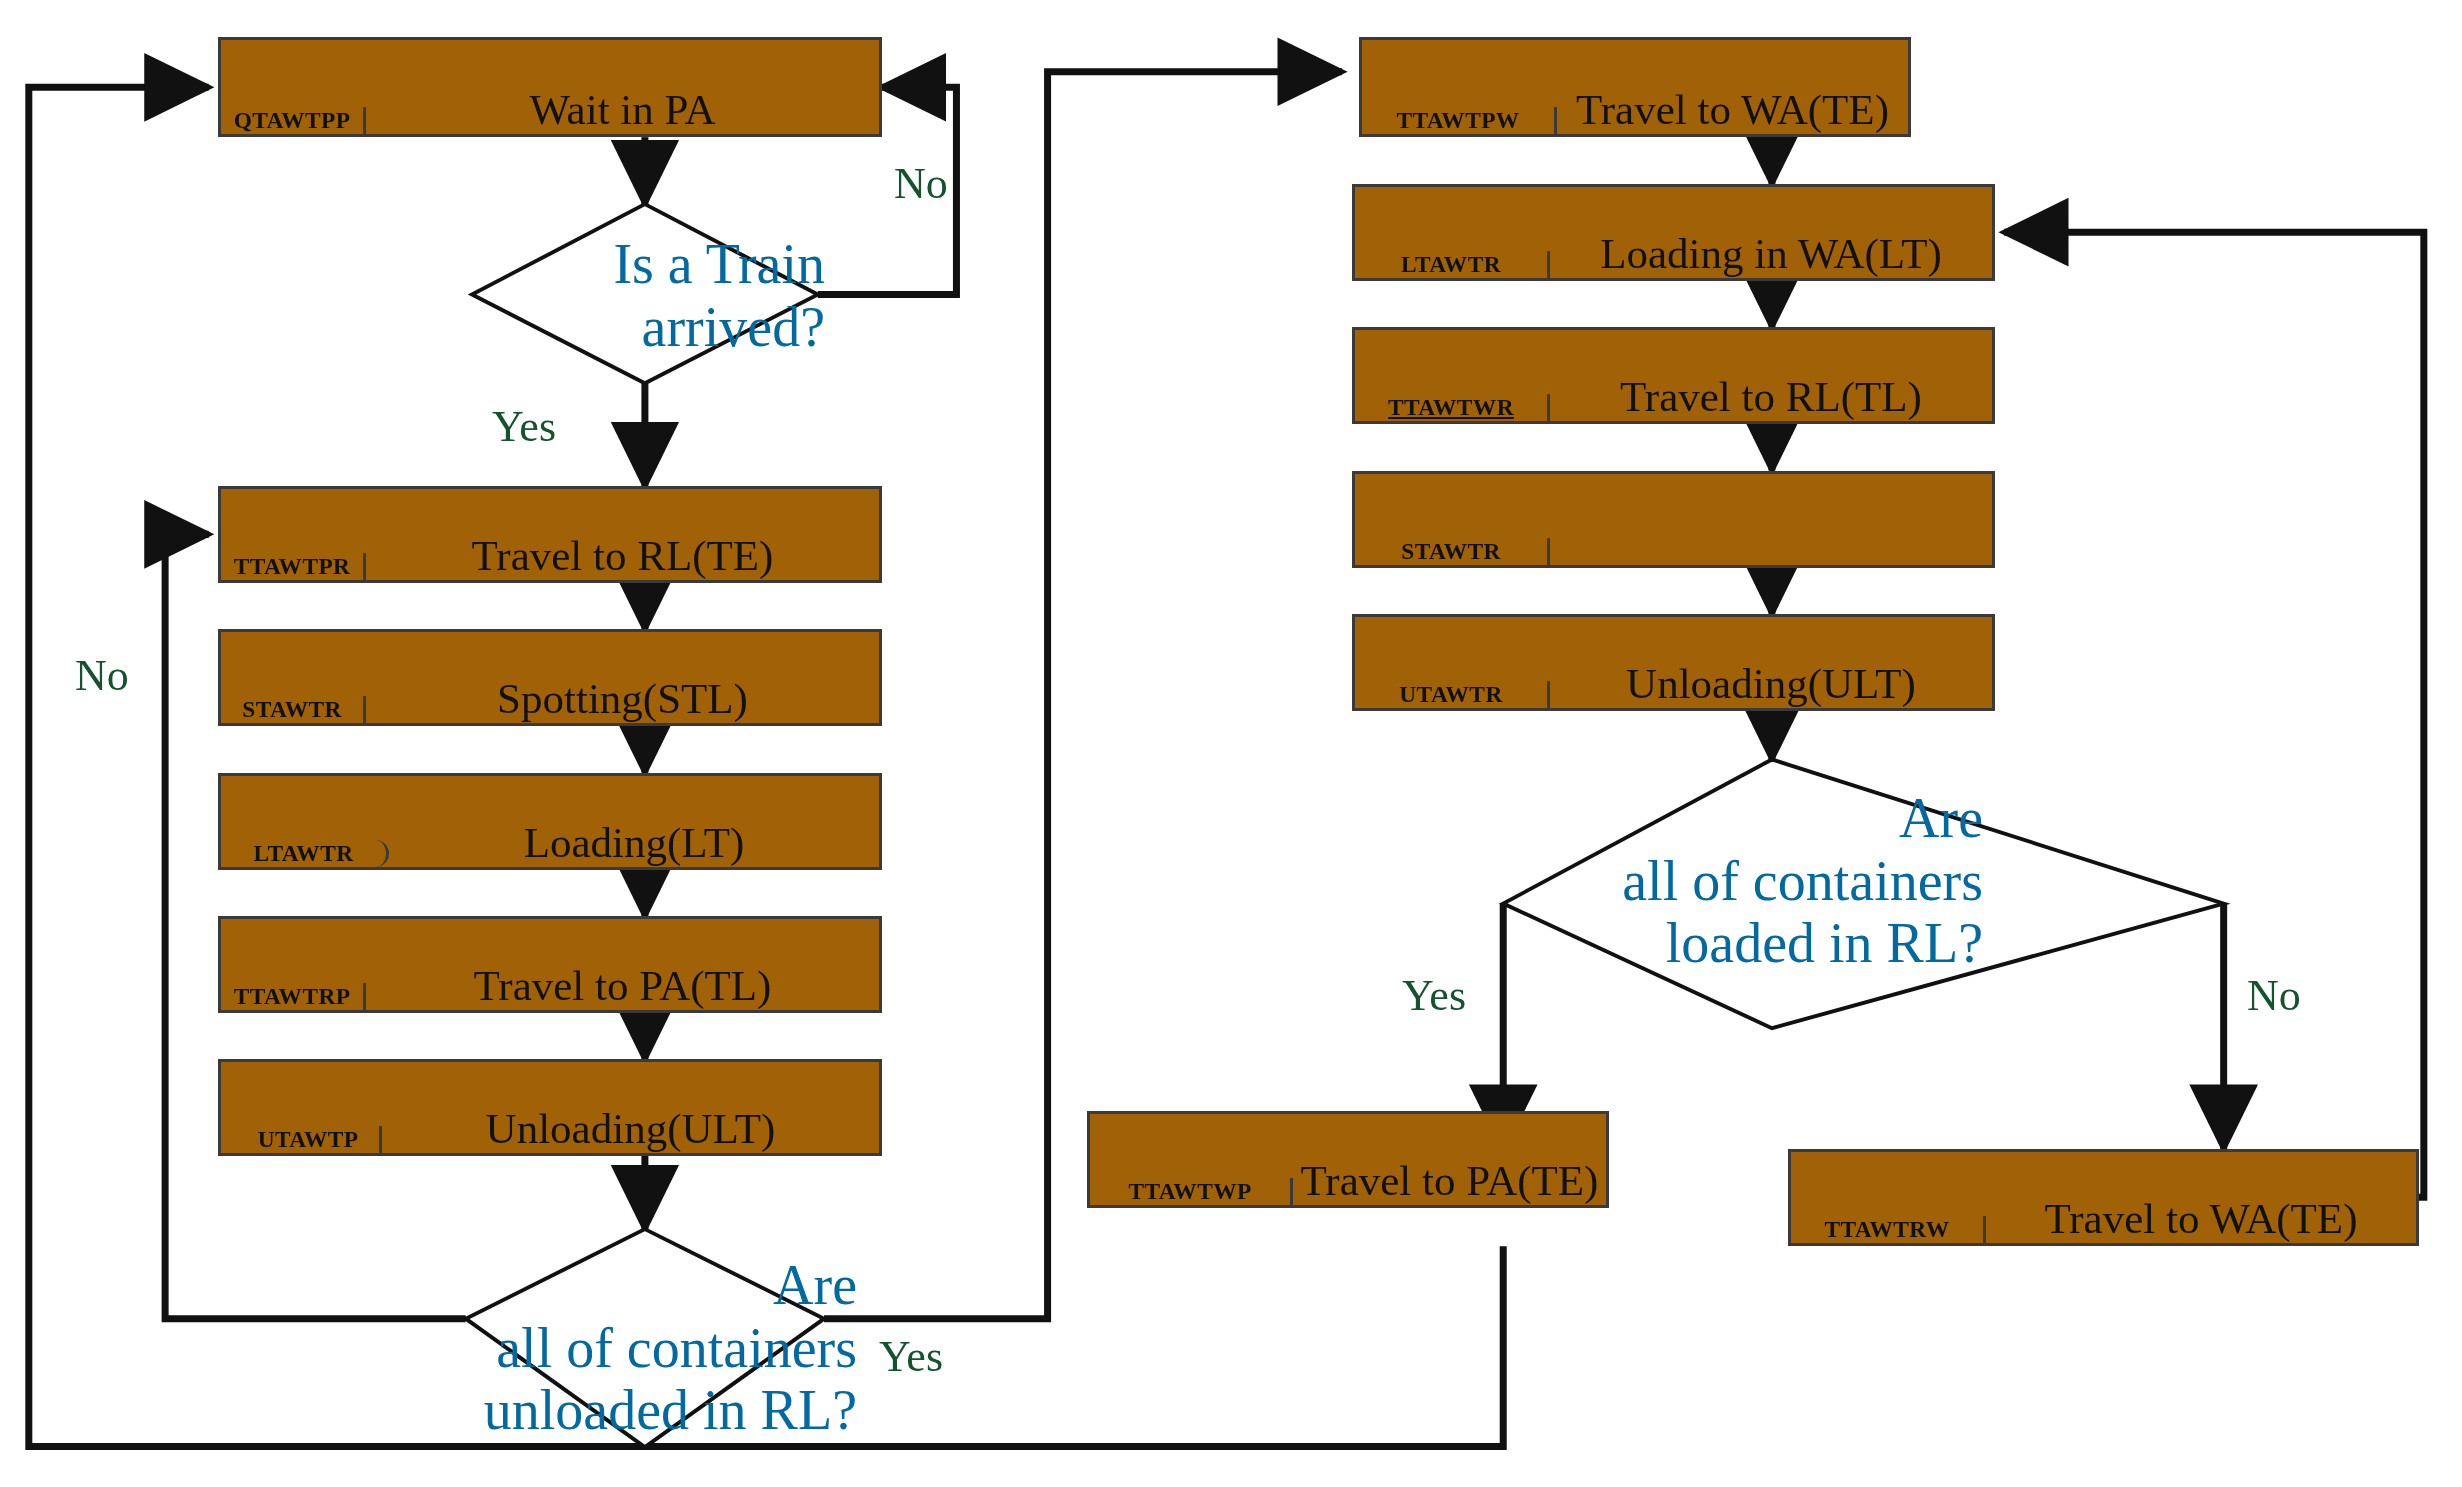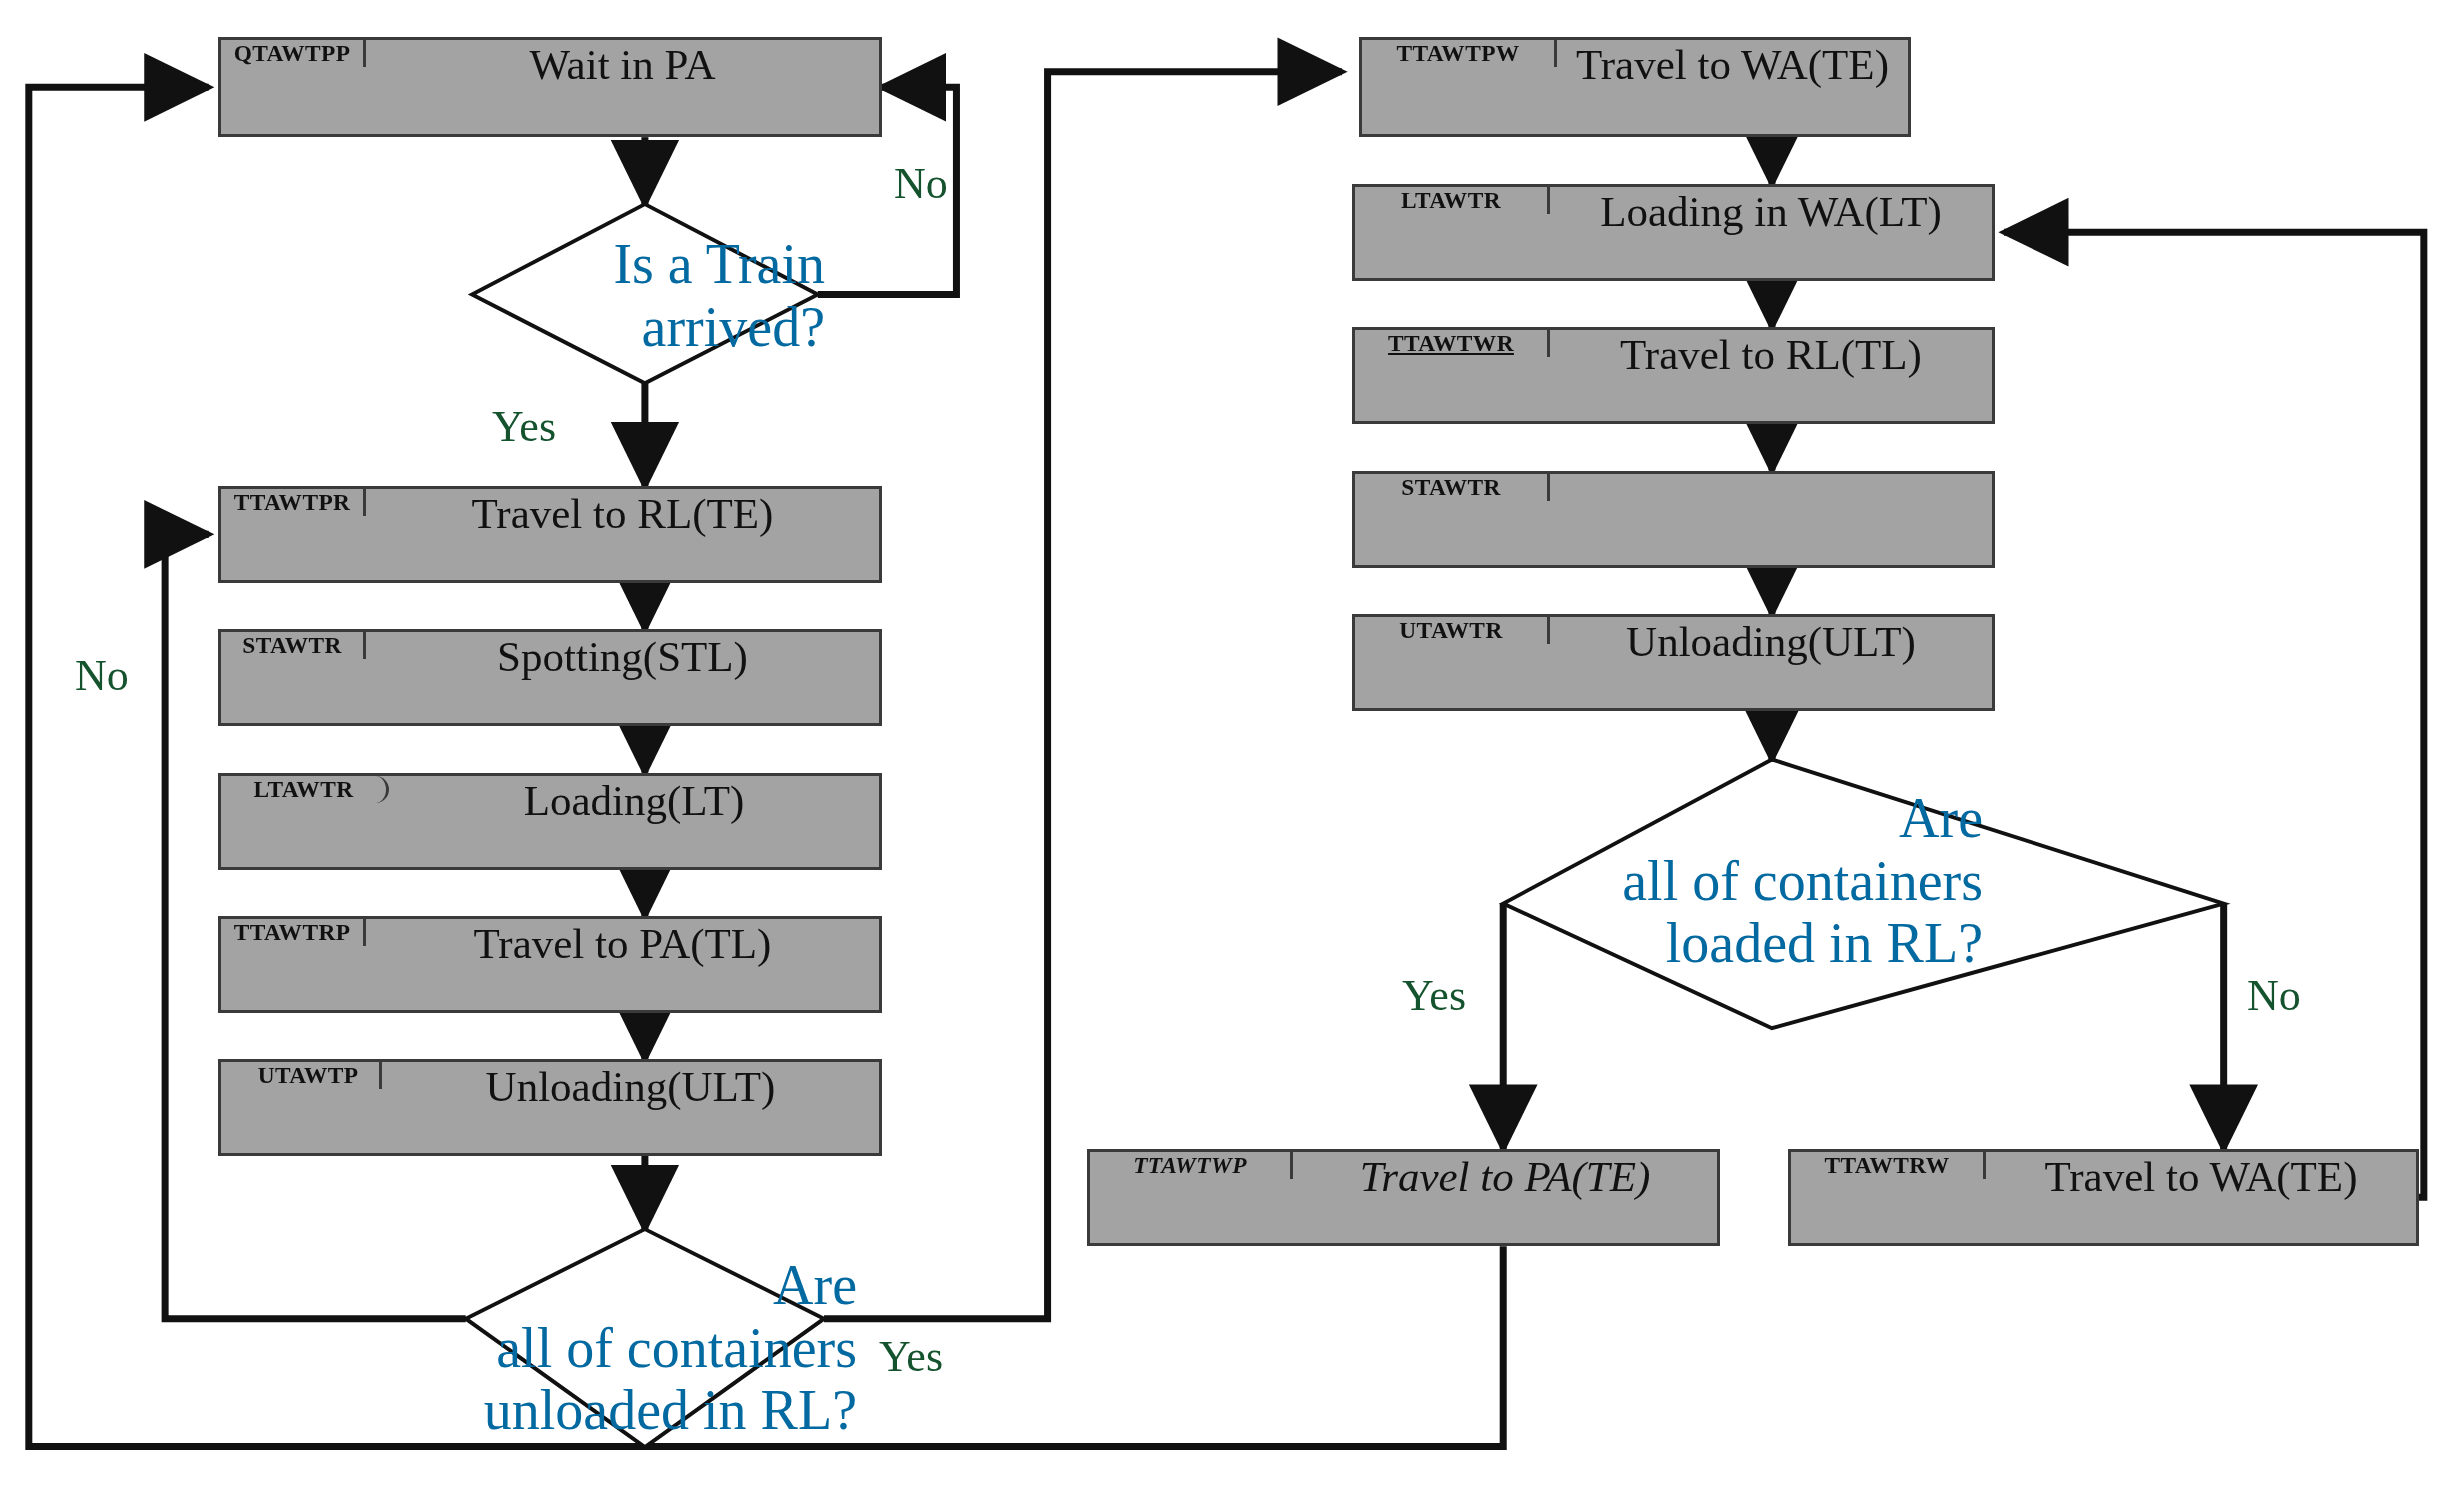--- a/index.html
+++ b/index.html
@@ -1,19 +1,19 @@
 <!DOCTYPE html>
 <html style="font-size:12.5px"><head>
 <meta charset="utf-8">
 <style>
   html,body{margin:0;padding:0;background:#ffffff;}
   body{font-family:"Liberation Serif", serif;}
   #stage{position:relative;width:2462px;height:1487px;background:#fff;overflow:hidden;}
   svg{position:absolute;left:0;top:0;width:2462px;height:1487px;}
-  .proc-box{position:absolute;box-sizing:border-box;border:3.1px solid #3a3a3a;background:#a3a3a3;display:flex;align-items:flex-start;}
+  .proc-box{position:absolute;box-sizing:border-box;border:3.1px solid #3a3a3a;background:#a16207;display:flex;align-items:flex-end;}
   .proc-code{box-sizing:border-box;border-right:3.1px solid #3a3a3a;display:flex;align-items:center;justify-content:center;
              font-family:"Liberation Serif",serif;font-weight:700;letter-spacing:0.4px;color:#111;font-size:23.4px;}
   .proc-label{flex:1;display:flex;align-items:center;justify-content:center;font-size:43px;color:#111;white-space:nowrap;}
   .edge-lbl{position:absolute;font-size:44px;color:#14532d;line-height:1;}
   .dia-txt{position:absolute;text-align:right;font-size:56px;color:#0369a1;line-height:1.12;pointer-events:none;}
 </style>
 </head>
 <body>
 
 <div id="stage">
@@ -111,21 +111,21 @@
 
   <div class="proc-box" style="left:1352px;top:471px;width:643px;height:97px;">
     <div class="proc-code" style="width:195px;">STAWTR</div>
   </div>
 
   <div class="proc-box" style="left:1352px;top:614px;width:643px;height:97px;">
     <div class="proc-code" style="width:195px;">UTAWTR</div>
     <div class="proc-label">Unloading(ULT)</div>
   </div>
 
-  <div class="proc-box" style="left:1087px;top:1149px;width:633px;height:97px;font-style:italic;">
+  <div class="proc-box" style="left:1087px;top:1111px;width:522px;height:97px;">
     <div class="proc-code" style="width:203px;">TTAWTWP</div>
     <div class="proc-label">Travel to PA(TE)</div>
   </div>
 
   <div class="proc-box" style="left:1788px;top:1149px;width:631px;height:97px;">
     <div class="proc-code" style="width:195px;">TTAWTRW</div>
     <div class="proc-label">Travel to WA(TE)</div>
   </div>
 
   <div class="dia-txt" style="left:467px;top:296px;width:358px;transform:translateY(-50%);">Is a Train arrived?</div>

